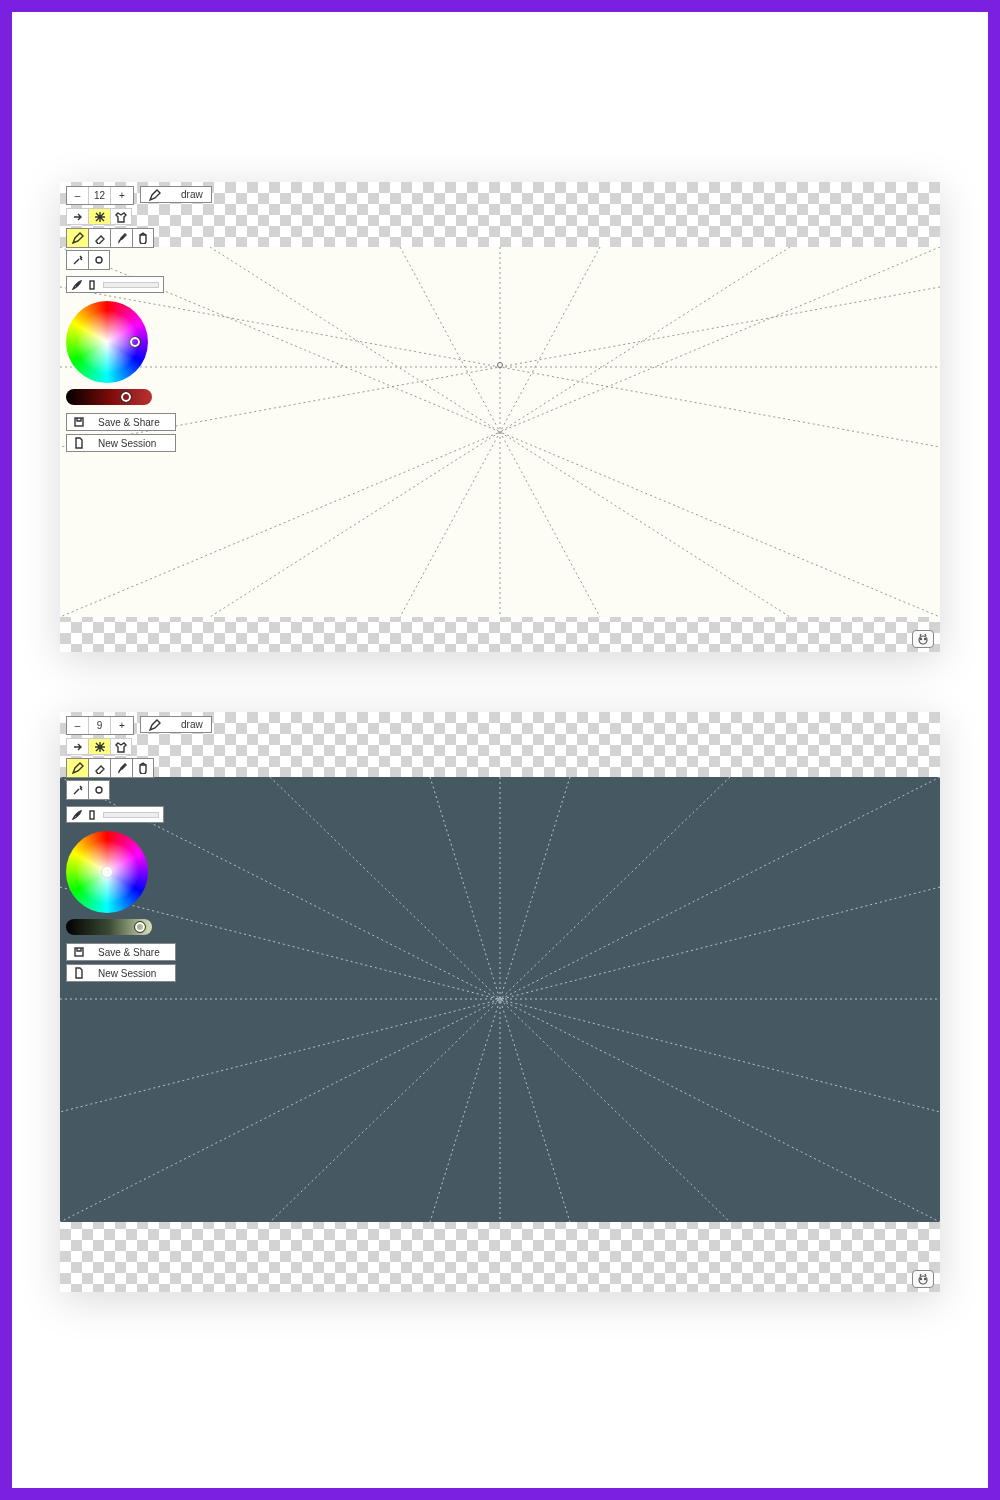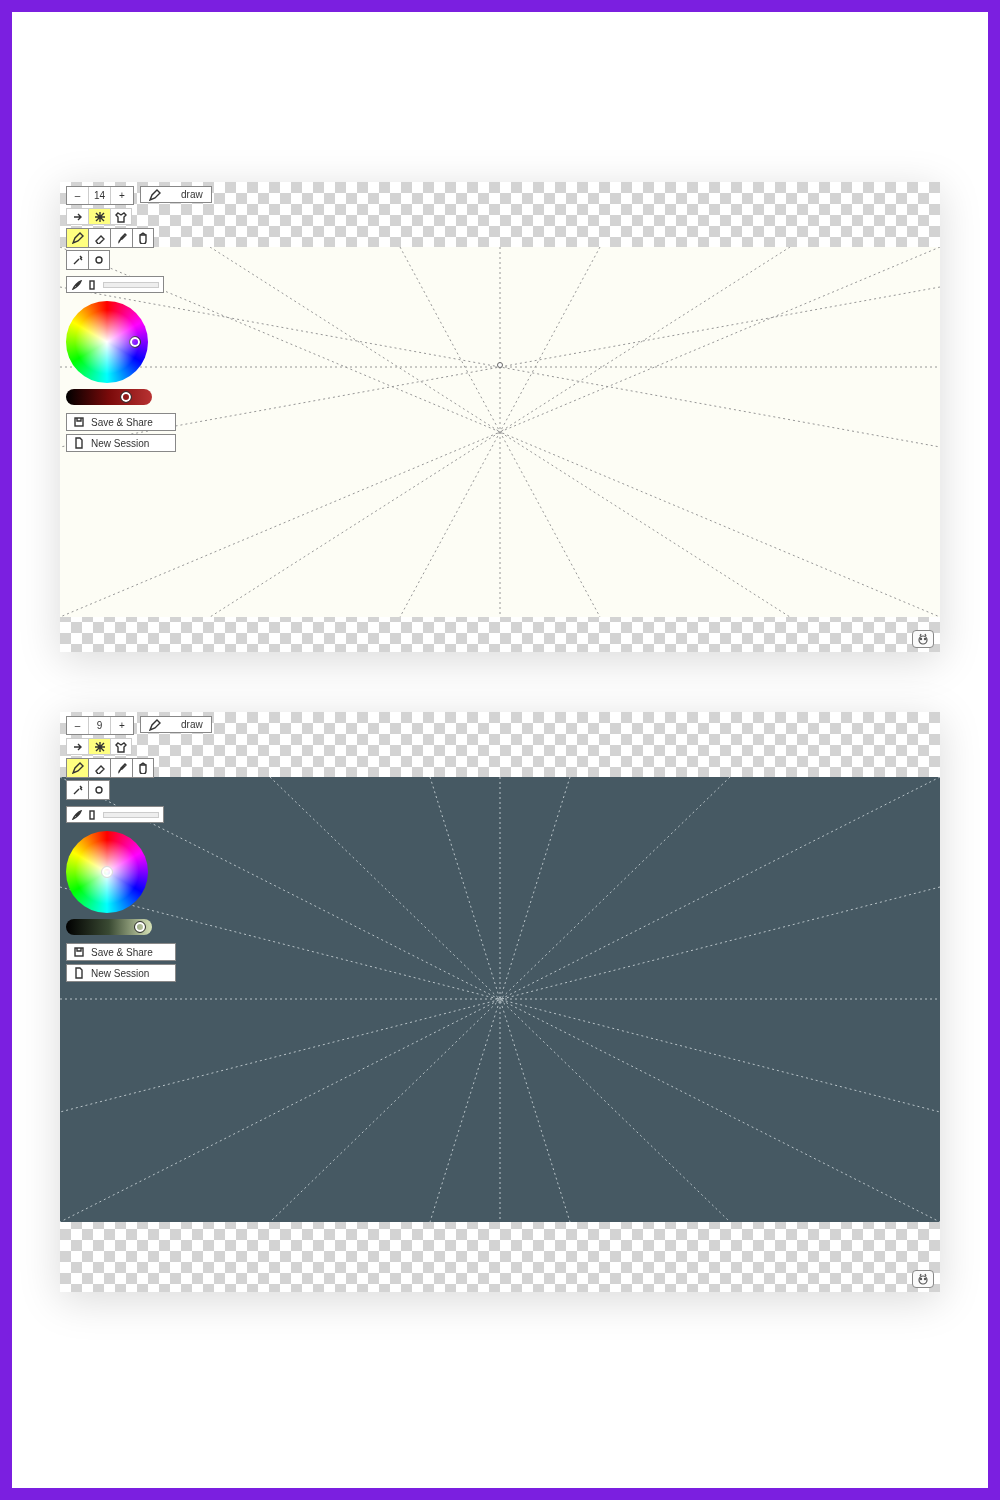--- a/index.html
+++ b/index.html
@@ -100,21 +100,21 @@
     position:relative; margin-bottom:8px;
   }
   .lum1 { background:linear-gradient(to right,#000,#7a0a0a,#b83232);}
   .lum2 { background:linear-gradient(to right,#000,#3a4a33,#d7e3b7);}
   .lum-bar .ring { top:50%; }
   .lum1 .ring { left:70%; }
   .lum2 .ring { left:86%; }
 
   .action-btn{
     width:110px; height:18px; border:1px solid #888; background:#fff;
-    display:flex; align-items:center; gap:6px; padding:0 6px; margin-bottom:3px;
+    display:flex; align-items:center; gap:13px; padding:0 6px; margin-bottom:3px;
     cursor:pointer;
   }
 
   
   .ic { width:12px; height:12px; display:flex; align-items:center; justify-content:center;}
   .ic svg { width:12px; height:12px; stroke:#333; fill:none; stroke-width:1.4; }
 
   
   .guides line { stroke:#969696; stroke-dasharray:2 3; stroke-width:1;}
   .panel2 .guides line{ stroke:#b9c4c9; }
@@ -148,21 +148,21 @@
       <line x1="0" y1="40" x2="880" y2="200"></line>
       <line x1="880" y1="40" x2="0" y2="200"></line>
     </svg>
     <div class="center-dot" style="left:50%; top:32%;"></div>
   </div>
 
   <div class="ui">
     <div class="size-row">
       <div class="group-box size-group">
         <div class="cell">–</div>
-        <div class="cell">14</div>
+        <div class="cell">12</div>
         <div class="cell">+</div>
       </div>
       <div class="draw-btn">
         <span class="ic">
             <svg viewBox="0 0 12 12">
               <path d="M1 11l2-5 5-5 3 3-5 5-5 2z"></path>
             </svg>
           </span>
         <span>draw</span>
       </div>

